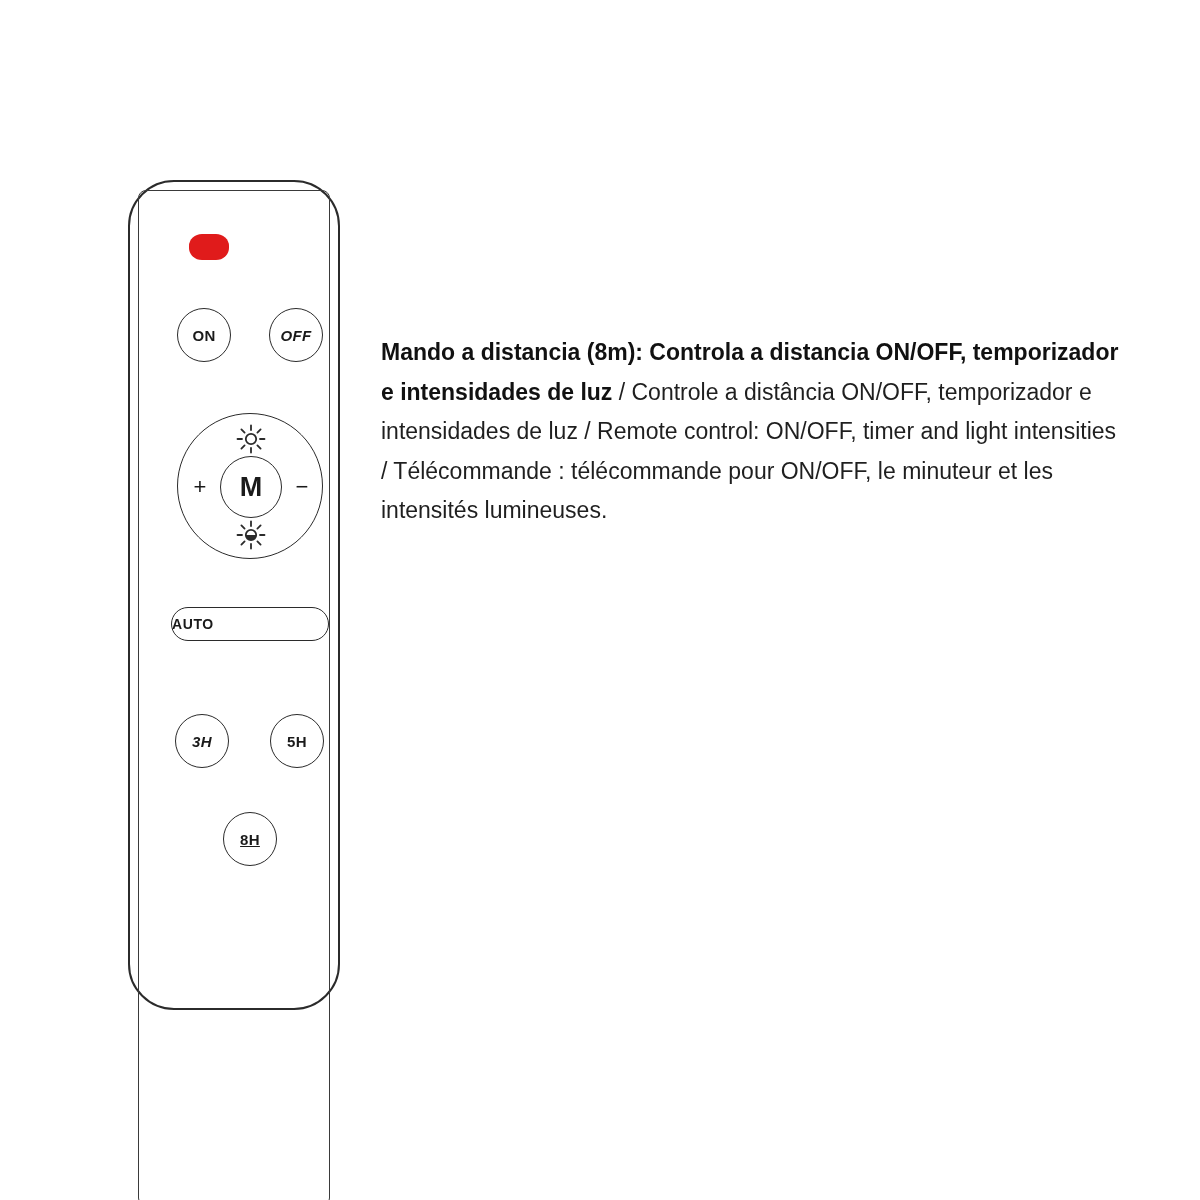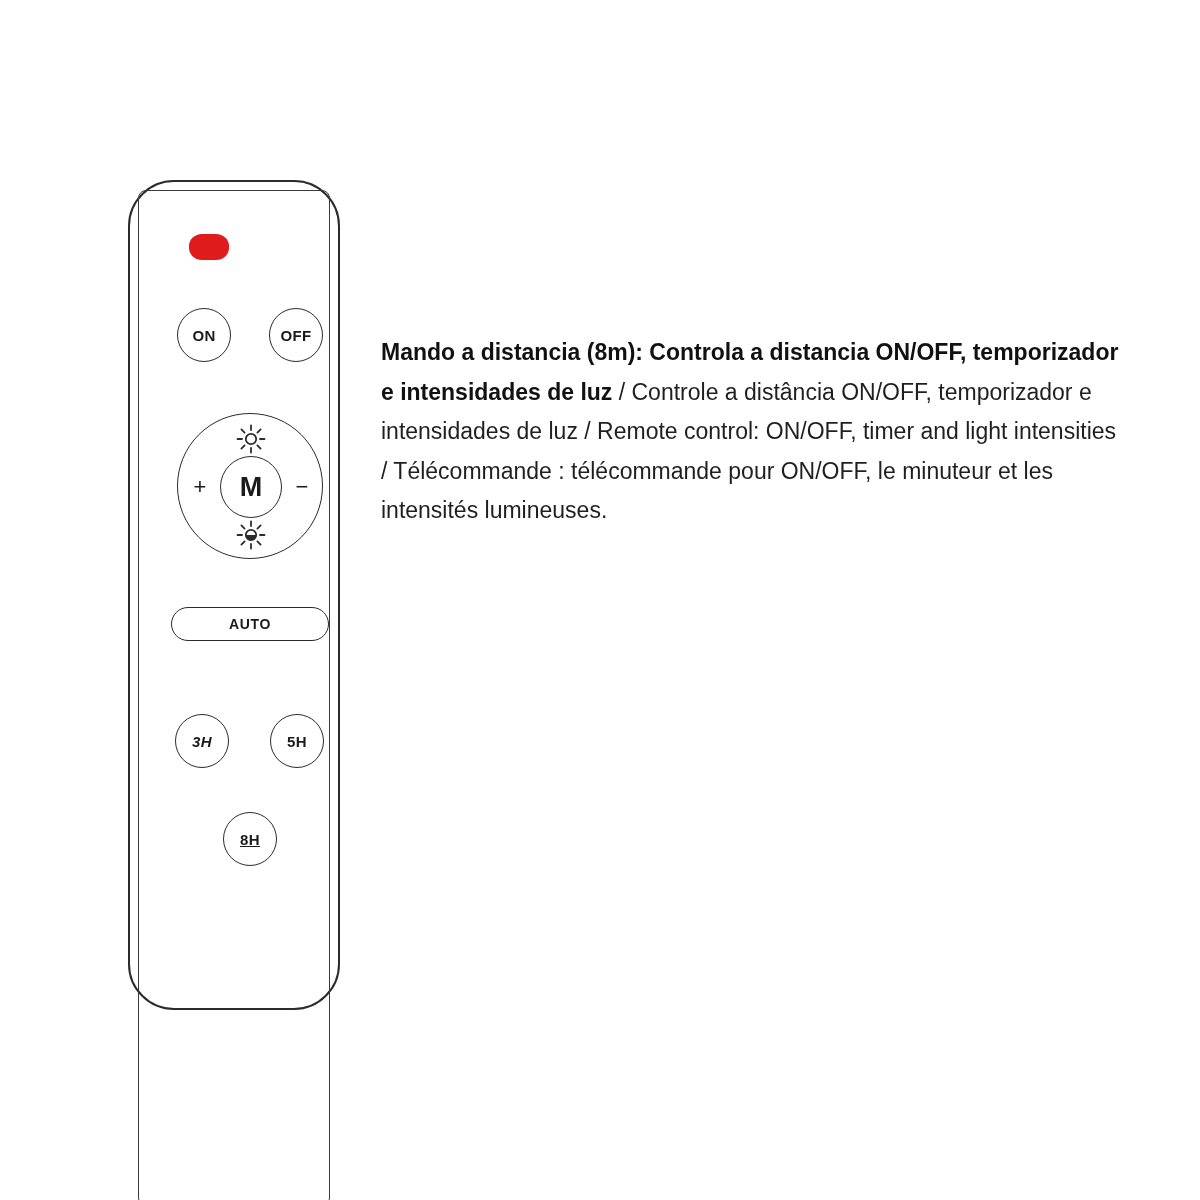--- a/index.html
+++ b/index.html
@@ -69,21 +69,21 @@
     display: flex;
     align-items: center;
     justify-content: center;
     font-size: 15px;
     font-weight: 700;
     letter-spacing: .3px;
     color: #1a1a1a;
     background: #fff;
   }
   .btn-on  { left: 38px;  top: 117px; width: 54px; height: 54px; }
-  .btn-off { left: 130px; top: 117px; width: 54px; height: 54px; }
+  .btn-off { left: 130px; top: 117px; width: 54px; height: 54px; font-style: italic; }
 
   .dial {
     position: absolute;
     left: 38px;
     top: 222px;
     width: 146px;
     height: 146px;
     border: 1.6px solid #2b2b2b;
     border-radius: 50%;
     box-sizing: border-box;
@@ -127,21 +127,21 @@
     position: absolute;
     left: 32px;
     top: 416px;
     width: 158px;
     height: 34px;
     border: 1.6px solid #2b2b2b;
     border-radius: 17px;
     box-sizing: border-box;
     display: flex;
     align-items: center;
-    justify-content: center;
+    justify-content: flex-start;
     font-size: 14px;
     font-weight: 700;
     letter-spacing: .6px;
   }
 
   .btn-3h { left: 36px;  top: 523px; width: 54px; height: 54px; font-style: italic; }
   .btn-5h { left: 131px; top: 523px; width: 54px; height: 54px; text-align: center; }
   .btn-8h { left: 84px;  top: 621px; width: 54px; height: 54px; text-decoration: underline; }
 
   

